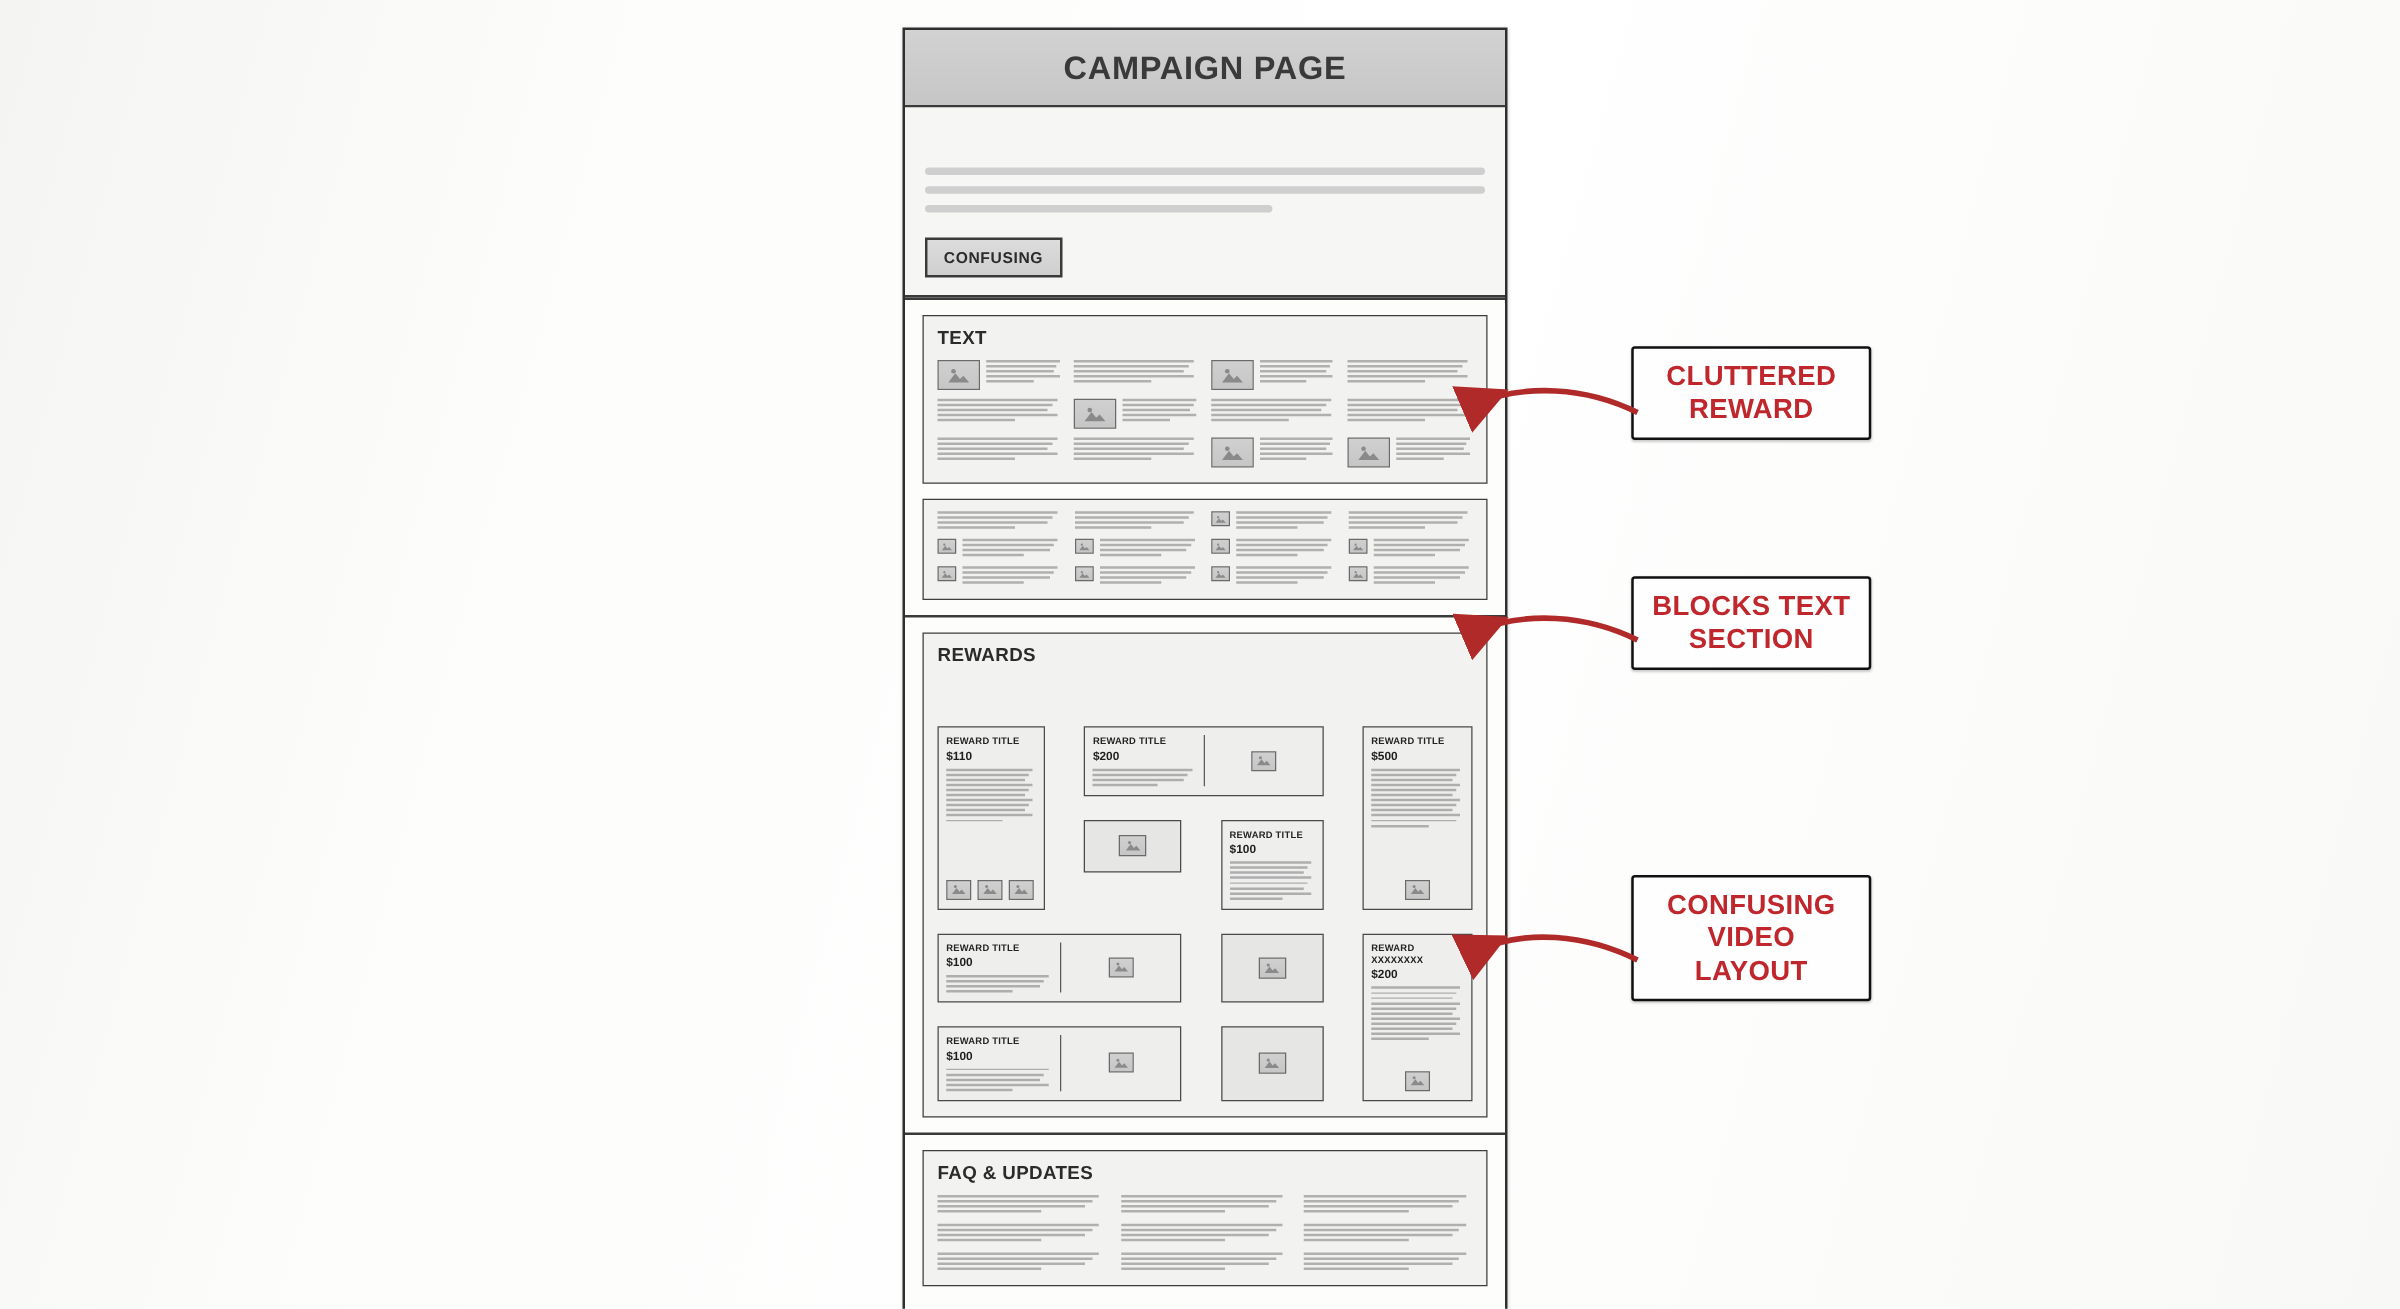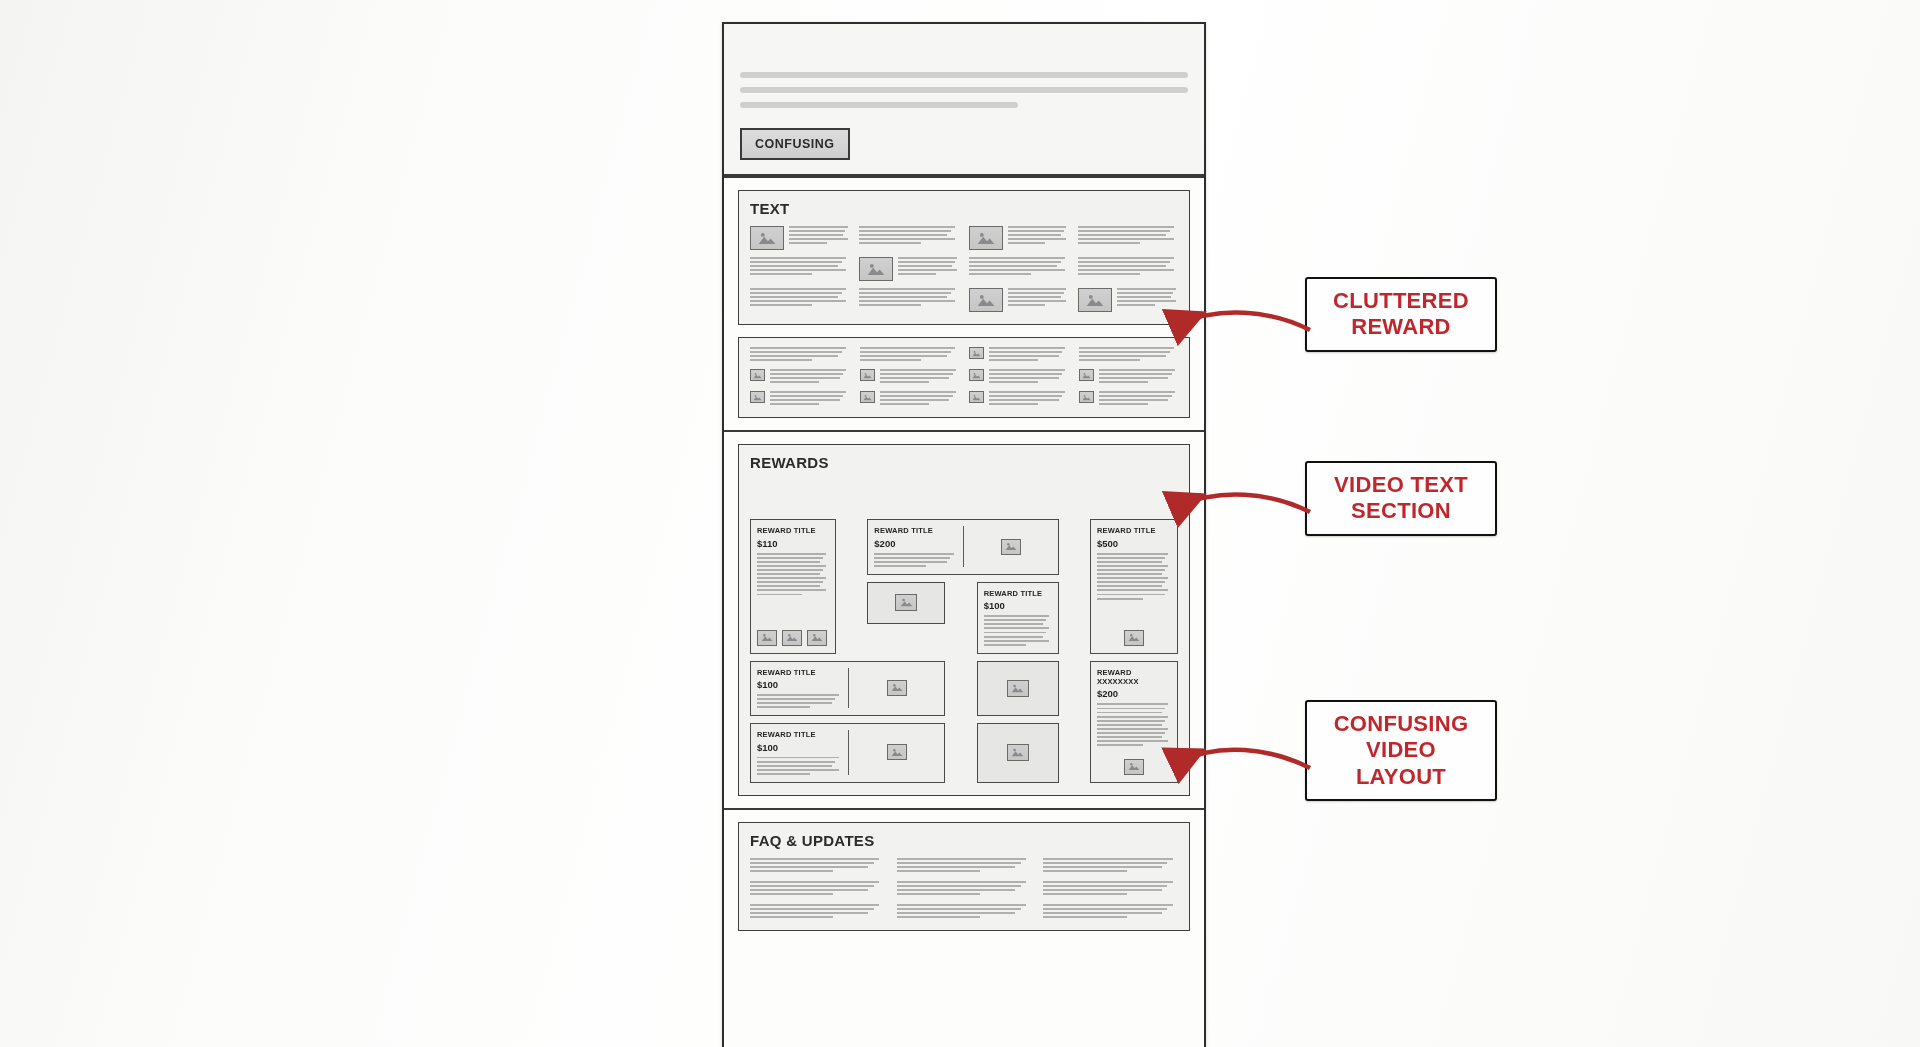--- a/index.html
+++ b/index.html
@@ -158,21 +158,21 @@
     gap: 8px 10px;
   }
   .stb-cell { display: flex; gap: 5px; align-items: flex-start; }
   .stb-cell .lorem { flex: 1; }
 
   
   .rewards-grid {
     display: grid;
     grid-template-columns: 86px 78px 82px 88px;
     grid-auto-rows: minmax(10px, auto);
-    gap: 7px 8px;
+    gap: 19px 8px;
     justify-content: space-between;
     margin-top: 48px;
   }
   .rw-card {
     border: 1.8px solid #4a4a4a;
     background: #eeeeed;
     padding: 6px 6px 7px 6px;
     display: flex;
     flex-direction: column;
   }
@@ -227,20 +227,23 @@
   }
   .ann-arrow { position: absolute; pointer-events: none; }
 </style>
 </head>
 <body>
 
 <div class="paper-bg"></div>
 
 <div class="wireframe">
 
+  <div class="wf-header">
+    <div class="wf-header-title">CAMPAIGN PAGE</div>
+  </div>
 
   <div class="wf-hero">
     <div class="hero-side">
       <div class="hero-line l1"></div>
       <div class="hero-line l2"></div>
       <div class="hero-line l3"></div>
       <button class="contribute-btn">CONFUSING</button>
     </div>
   </div>
 
@@ -821,21 +824,21 @@
       </div>
   </div>
 </div>
 
 <div class="annotation" style="left:1305px; top:277px; width:192px;">
   <span>CLUTTERED</span>
   <span>REWARD</span>
 </div>
 
 <div class="annotation" style="left:1305px; top:461px; width:192px;">
-  <span>VIDEO TEXT</span>
+  <span>BLOCKS TEXT</span>
   <span>SECTION</span>
 </div>
 
 <div class="annotation" style="left:1305px; top:700px; width:192px;">
   <span>CONFUSING</span>
   <span>VIDEO</span>
   <span>LAYOUT</span>
 </div>
 
 <svg class="ann-arrow" style="left:1160px; top:288px;" width="160" height="70">

